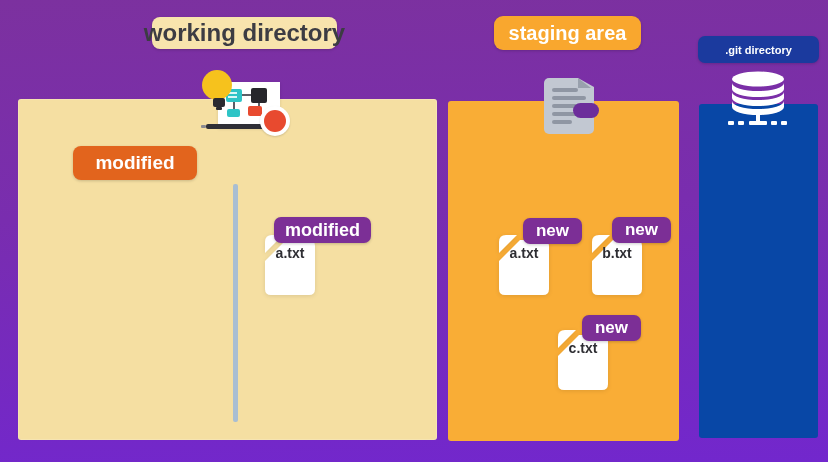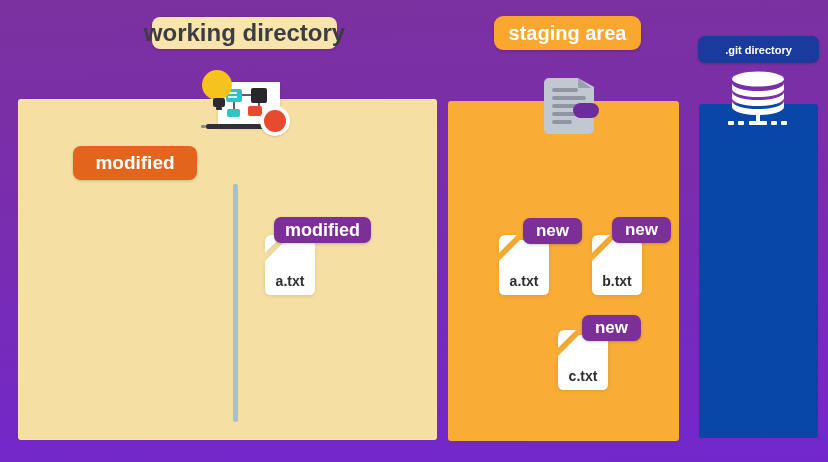--- a/index.html
+++ b/index.html
@@ -27,21 +27,21 @@
     background:#e2641d;color:#fff;font-size:19px;}
   .lbl-tracked{left:288px;top:146px;width:123px;height:34px;border-radius:8px;
     background:#e2641d;color:#fff;font-size:19px;}
   .divider{position:absolute;left:233px;top:184px;width:5px;height:238px;
     background:#a9bed2;border-radius:2px;}
   
   .file{position:absolute;width:56px;height:64px;}
   .file-shape{display:block;width:56px;height:64px;
     filter:drop-shadow(0 1px 2px rgba(0,0,0,.10));}
   .file-shape path{fill:#ffffff;}
-  .file-name{position:absolute;left:0;top:40px;width:56px;text-align:center;
+  .file-name{position:absolute;left:0;top:12px;width:56px;text-align:center;
     font-size:14px;font-weight:700;color:#2e2e33;}
   .badge{position:absolute;display:flex;align-items:center;justify-content:center;
     background:#7c2f96;color:#fff;font-weight:700;border-radius:7px;
     box-shadow:0 1px 3px rgba(0,0,0,.2);z-index:3;}
   .badge-new{width:59px;height:26px;font-size:17px;}
   .badge-modified{width:97px;height:26px;font-size:18px;}
   
   .wd-icon{position:absolute;left:198px;top:60px;width:96px;height:76px;z-index:2;}
   .wd-icon *{position:absolute;}
   .board{left:20px;top:22px;width:62px;height:46px;background:#fff;

